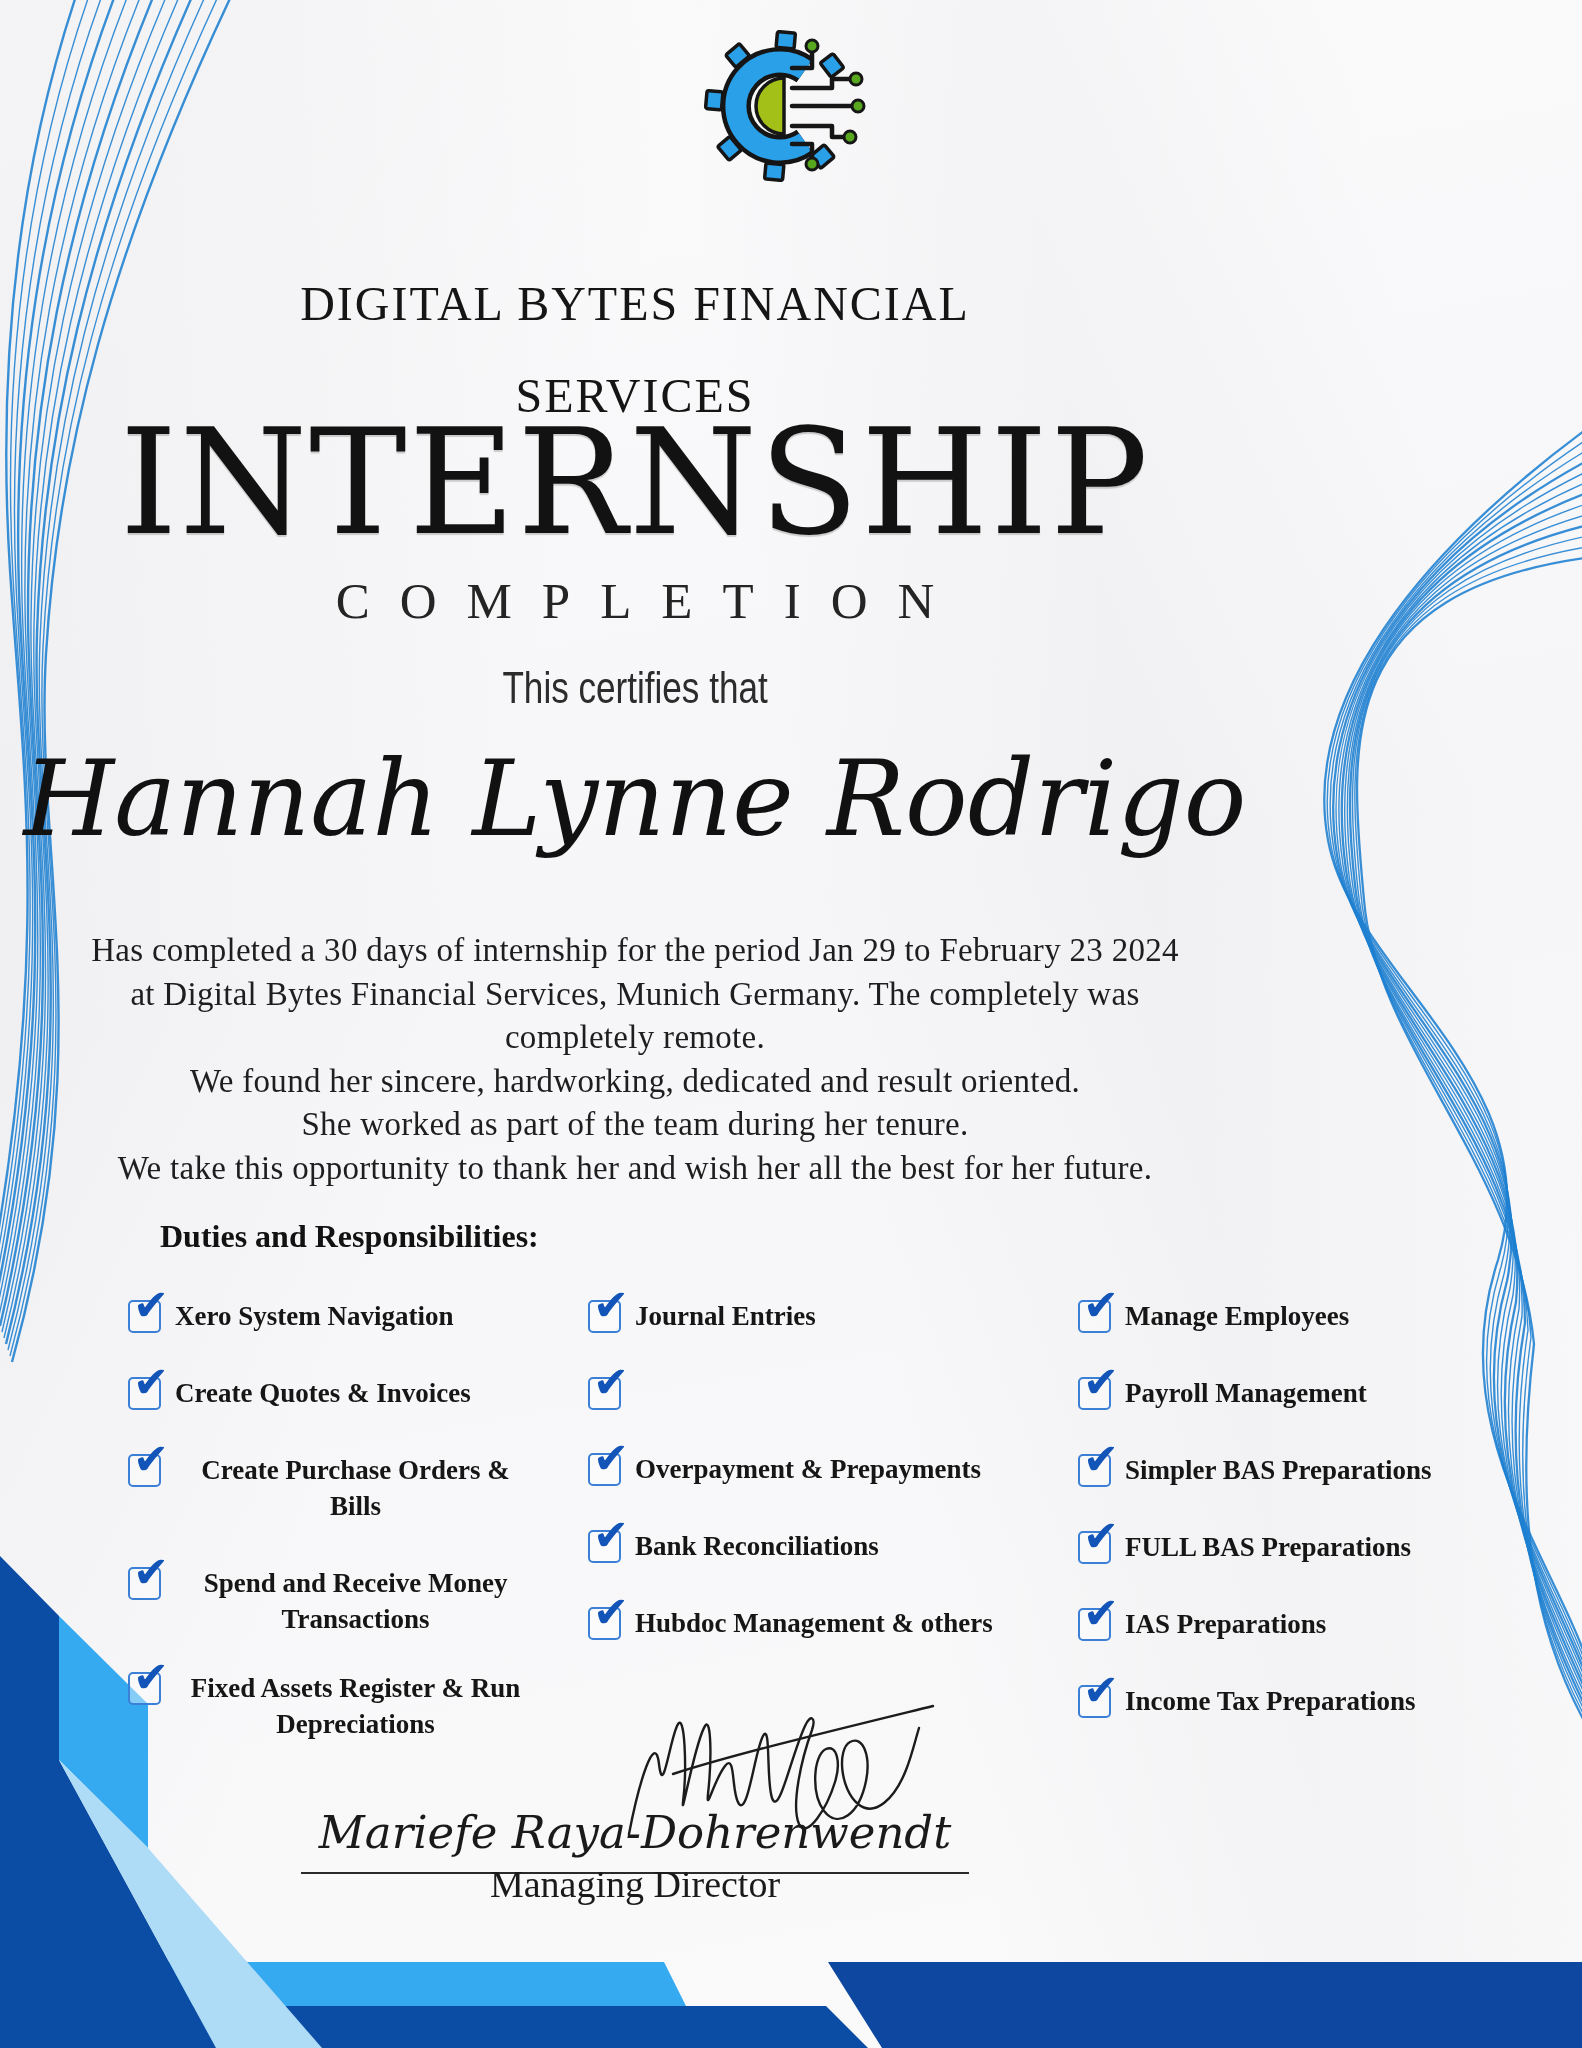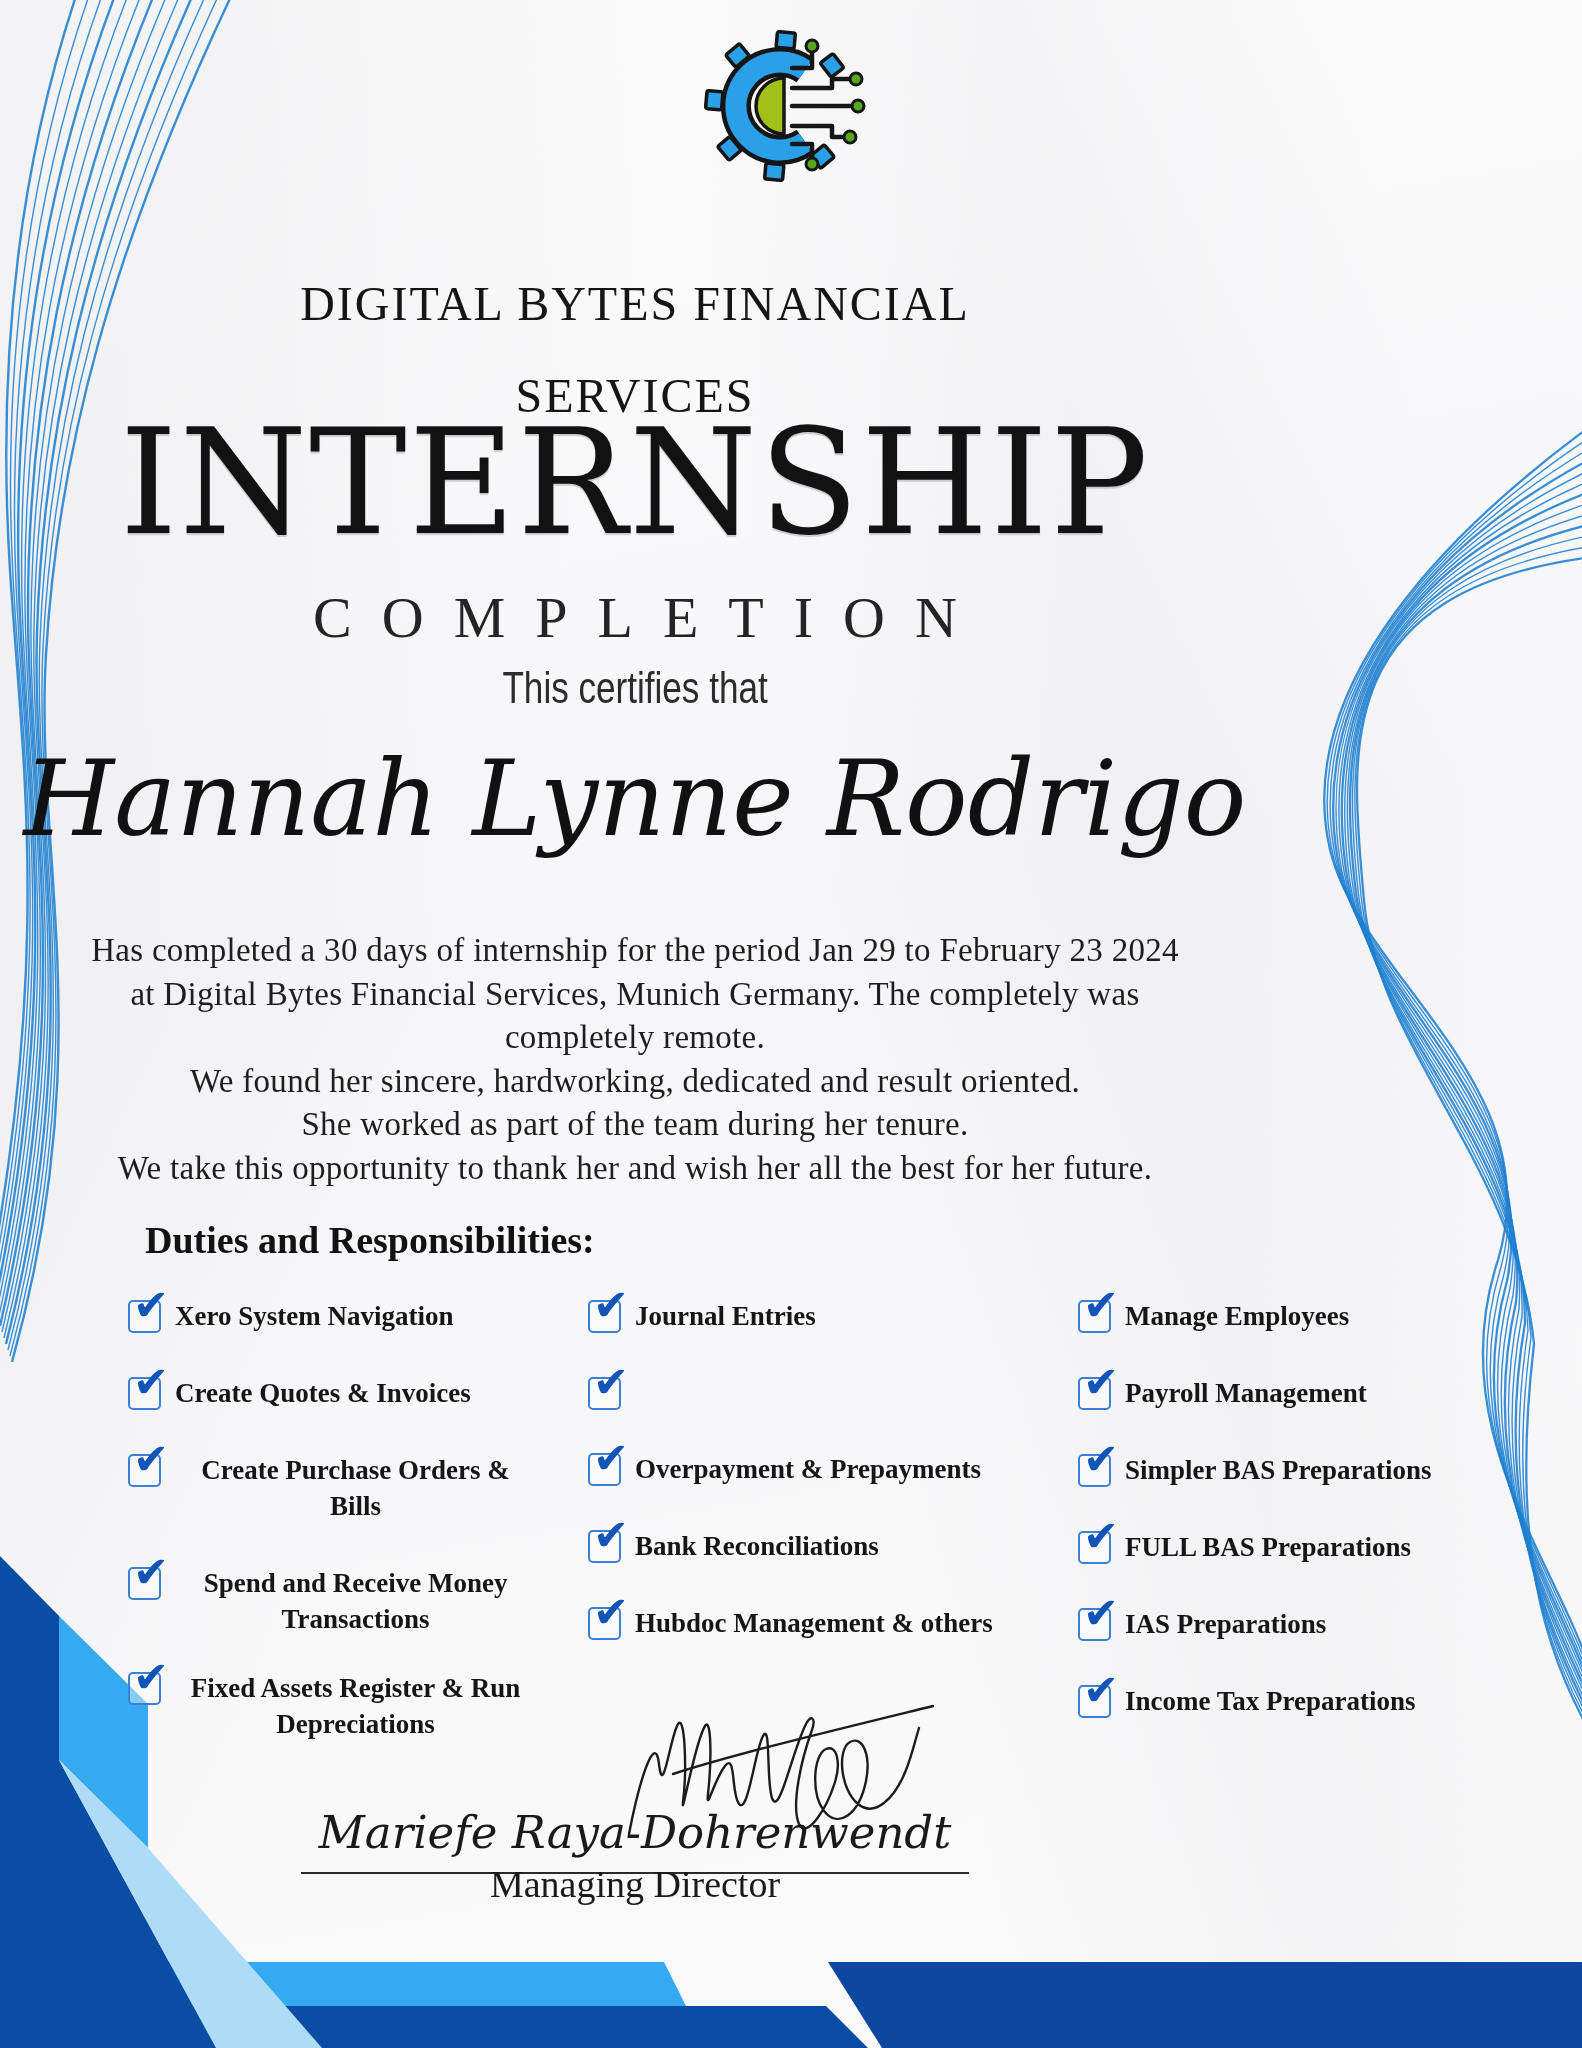--- a/index.html
+++ b/index.html
@@ -11,27 +11,27 @@
       linear-gradient(170deg, #fbfbfc 0%, #f6f6f8 45%, #fafafb 100%);
     font-family:"Liberation Serif", serif;color:#1c1c1c;
   }
   .abs{position:absolute;}
   .center{left:0;width:1270px;text-align:center;}
   
   svg.deco{position:absolute;left:0;top:0;width:1582px;height:2048px;pointer-events:none;}
   
   .org{top:258px;font-size:48px;letter-spacing:2px;line-height:92px;color:#151515;}
   .title{top:402px;font-family:"DejaVu Serif", serif;font-weight:400;font-size:146px;line-height:160px;letter-spacing:2px;color:#121212;text-shadow:0 2px 1px rgba(0,0,0,0.18);}
-  .subtitle{top:572px;font-size:58px;letter-spacing:30px;text-indent:30px;color:#242424;margin-top:12px;}
+  .subtitle{top:572px;font-size:51px;letter-spacing:30px;text-indent:30px;color:#242424;}
   .intro{top:662px;}
   .intro span{display:inline-block;font-family:"Liberation Sans", sans-serif;font-size:45px;color:#2c2c2c;transform:scaleX(0.78);transform-origin:center;}
   .name{top:724px;font-family:"DejaVu Serif", serif;font-style:italic;font-size:104px;line-height:150px;color:#111;}
   .body-par{top:902px;line-height:43.5px;font-size:33px;letter-spacing:0.3px;color:#1e1e1e;margin-top:27px;}
   
-  .duties-head{left:145px;top:1218px;font-size:38px;font-weight:700;color:#121212;}
+  .duties-head{left:160px;top:1218px;font-size:32px;font-weight:700;color:#121212;}
   .col{position:absolute;top:1298px;}
   .col1{left:128px;width:408px;}
   .col2{left:588px;width:430px;}
   .col3{left:1078px;width:380px;}
   .duty{display:flex;align-items:flex-start;margin-bottom:41px;}
   .duty.tall{margin-bottom:33px;}
   .cb{position:relative;flex:0 0 auto;width:29px;height:29px;margin:2px 14px 0 0;border:2.5px solid #3b7fd6;border-radius:5px;background:rgba(255,255,255,0.4);}
   .cb .tick{position:absolute;left:3px;top:-18px;font-family:"DejaVu Sans", sans-serif;font-size:43px;line-height:43px;color:#1254b7;}
   .duty-label{font-size:27px;font-weight:700;line-height:36px;color:#161616;text-align:center;}
   

